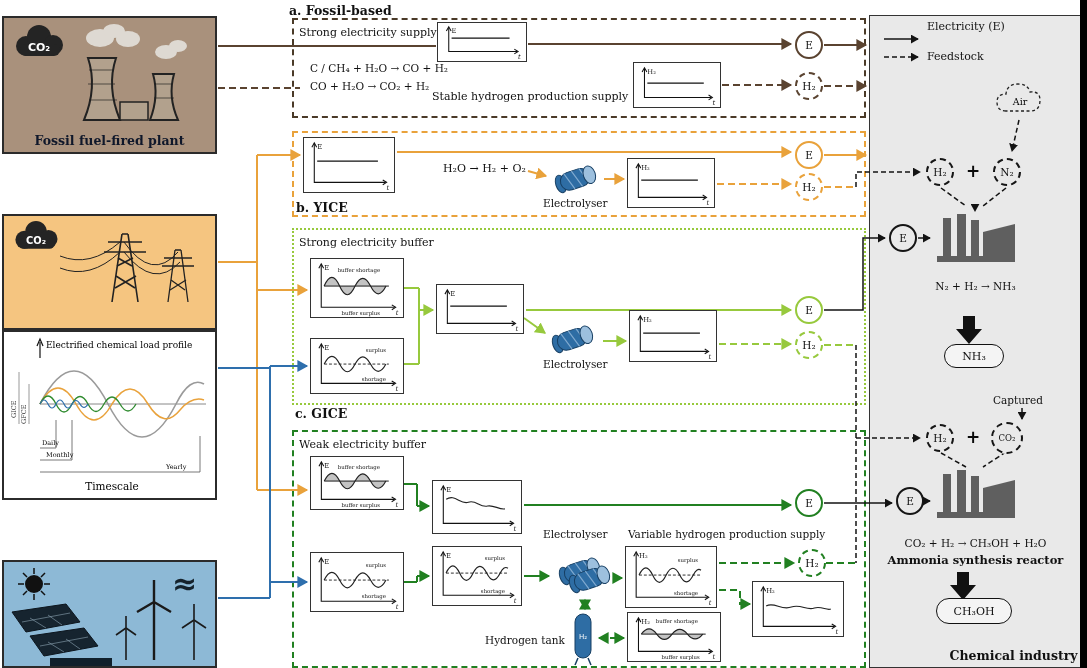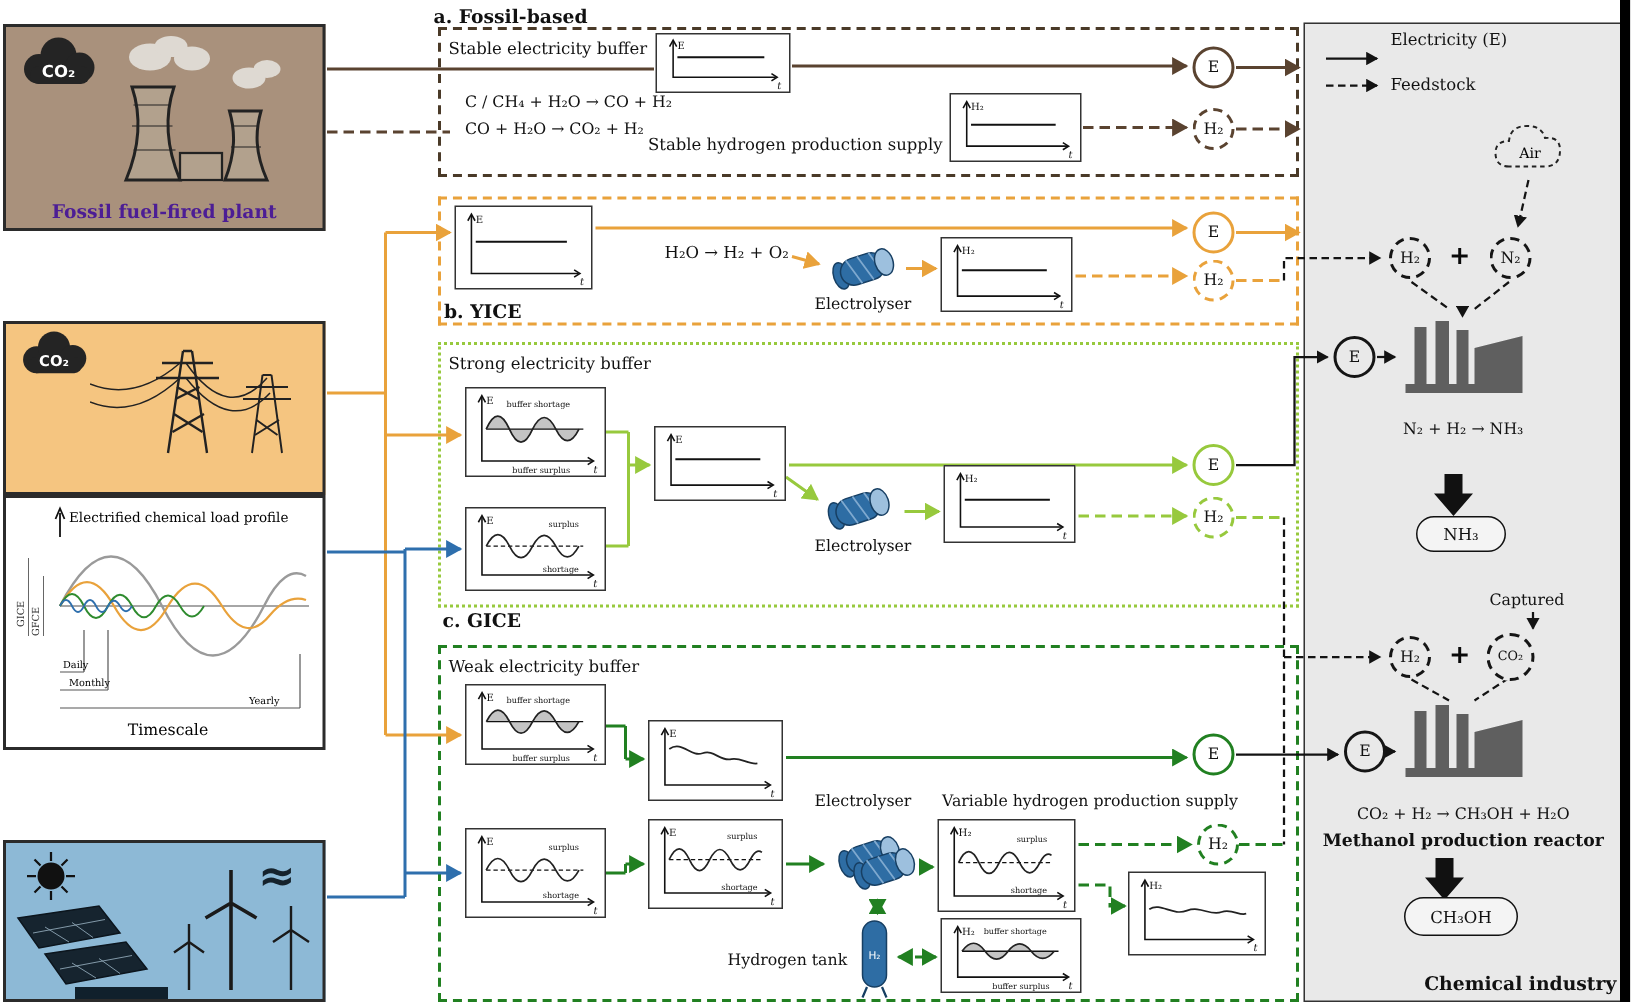--- a/index.html
+++ b/index.html
@@ -12,21 +12,21 @@
   .p-b{border:2px dashed #e9a23b;}
   .p-s{border:2px dotted #97c93d;}
   .p-w{border:2px dashed #218021;}
   .gray{position:absolute;left:869px;top:15px;width:213px;height:653px;background:#e9e9e9;
         border:1.5px solid #333;box-sizing:border-box;z-index:0;}
   .lbl{position:absolute;z-index:3;line-height:1.25;}
   .t10{font-size:10.5px;} .t11{font-size:11px;} .b{font-weight:bold;}
   .t12b{font-size:12.5px;font-weight:bold;}
   .ctr{left:869px;width:213px;text-align:center;}
   .boxlbl{position:absolute;left:0;bottom:4px;width:100%;text-align:center;
-          font-weight:bold;font-size:12.5px;color:#4c1d95;}
+          font-weight:bold;font-size:12.5px;color:#0f172a;}
   .node{position:absolute;width:28px;height:28px;border-radius:50%;background:#fff;
         display:flex;align-items:center;justify-content:center;font-size:10.5px;
         z-index:3;box-sizing:border-box;}
   .ong{background:#e9e9e9;}
   .b-br-s{border:2px solid #5a4330;} .b-br-d{border:2px dashed #5a4330;}
   .b-or-s{border:2px solid #e9a23b;} .b-or-d{border:2px dashed #e9a23b;}
   .b-lg-s{border:2px solid #97c93d;} .b-lg-d{border:2px dashed #97c93d;}
   .b-gr-s{border:2px solid #218021;} .b-gr-d{border:2px dashed #218021;}
   .b-k-s{border:2px solid #151515;}  .b-k-d{border:2px dashed #151515;}
   .plus{position:absolute;z-index:3;font-family:"DejaVu Sans",sans-serif;
@@ -244,21 +244,21 @@
     <path class="ln15 c-k dsh2" d="M975 204 V211" marker-end="url(#mk-k)"></path>
     <path class="ln15 c-k" d="M918 238 H930" marker-end="url(#mk-k)"></path>
     <path class="ln15 c-k dsh2" d="M1022 408 V419" marker-end="url(#mk-k)"></path>
     <path class="ln15 c-k dsh2" d="M941 453 L966 467 M1006 452 L983 467"></path>
     <path class="ln15 c-k" d="M925 501 H930" marker-end="url(#mk-k)"></path>
     <path d="M963 316 h12 v13 h7 l-13 15 -13 -15 h7 z" fill="#111"></path>
     <path d="M957 572 h12 v13 h7 l-13 15 -13 -15 h7 z" fill="#111"></path>
   </svg>
 
   <div class="lbl t12b" style="left:289px;top:3px;">a. Fossil-based</div>
-  <div class="lbl t11" style="left:299px;top:26px;">Stable electricity buffer</div>
+  <div class="lbl t11" style="left:299px;top:26px;">Strong electricity supply</div>
 
   <div class="graph" style="left:437px;top:22px;width:90px;height:40px;">
     <svg viewBox="0 0 90 40">
       <path class="ax" d="M10 5 V30 H82"></path>
         <path class="ax" d="M7.5 8.5 L10 4 L12.5 8.5"></path>
       <path class="ax" d="M79 27.5 L83 30 L79 32.5"></path>
       <text class="gl" x="13" y="10">E</text>
       <text class="gl gt" x="83" y="38">t</text>
       <line class="flat" x1="13" y1="16" x2="74" y2="16"></line>
     </svg>
@@ -568,21 +568,21 @@
 
   <svg class="icon" style="left:933px;top:468px;" width="84" height="52" viewBox="0 0 84 52">
     <path fill="#5f5f5f" d="M10 46 V6 h8 V46 Z M24 46 V2 h9 V46 Z M38 46 V8 h8 V46 Z
                             M50 46 V20 L82 12 V46 Z M4 44 h78 v6 H4 Z"></path>
   </svg>
   <div class="node b-k-s ong" style="left:896px;top:487px;">
       <span>E</span>
     </div>
 
   <div class="lbl t10 ctr" style="top:537px;">CO₂ + H₂ → CH₃OH + H₂O</div>
-  <div class="lbl b ctr" style="top:553px;font-size:11.5px;">Methanol production reactor</div>
+  <div class="lbl b ctr" style="top:553px;font-size:11.5px;">Ammonia synthesis reactor</div>
   <div class="oval" style="left:936px;top:598px;width:76px;height:26px;">
       <span>CH₃OH</span>
     </div>
 
   <div class="lbl t12b ctr" style="top:648px;padding-left:38px;">Chemical industry</div>
 
   <div class="edge-r"></div>
 </div>
 
 </body></html>

